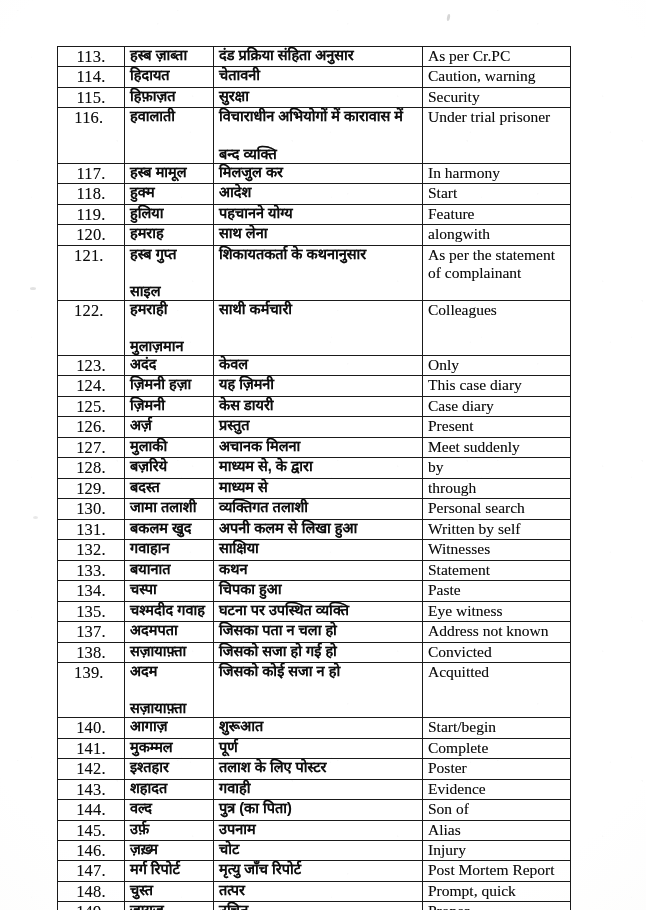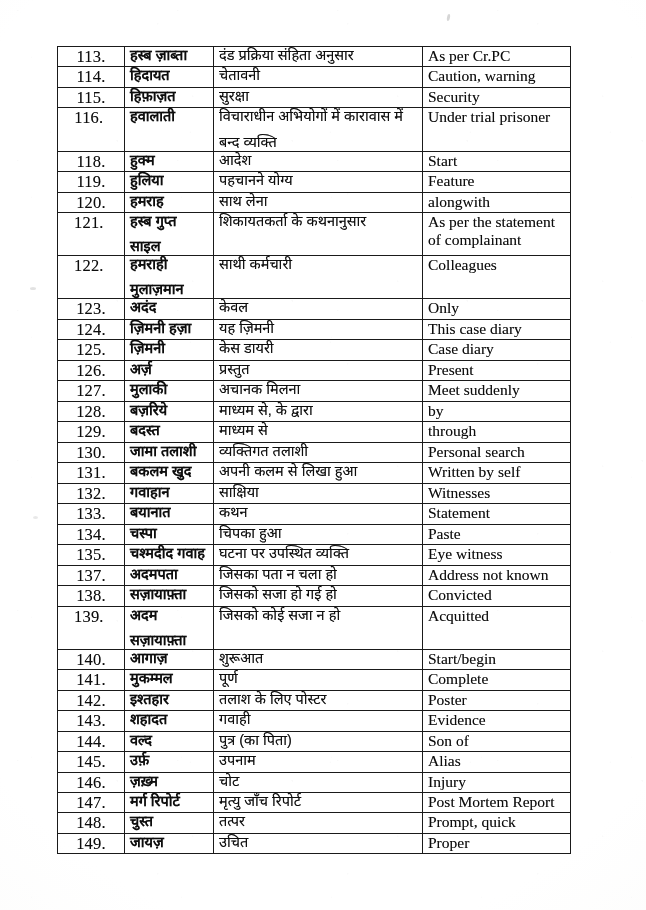--- a/index.html
+++ b/index.html
@@ -78,31 +78,31 @@
     font-family: "Liberation Serif", "DejaVu Serif", serif;
     padding-top: 2px;
     letter-spacing: .2px;
   }
   .cell-term, .cell-hindi {
     font-family: "Liberation Sans", "DejaVu Sans", sans-serif;
     font-size: 14.5px;
     padding-top: 3px;
     font-weight: 600;
   }
-  .cell-hindi { font-weight: 400; }
+  .cell-hindi { font-weight: 700; }
   .cell-eng {
     font-size: 15.5px;
     padding-top: 2px;
     padding-left: 6px;
     font-family: Liberation Serif, serif;
   }
   .cell-term .line2,
   .cell-hindi .line2 {
     display: block;
-    margin-top: 8px;
+    margin-top: 20px;
   }
   .cell-eng .line2 { display: block; }
 
   
   tr.tall td { padding-bottom: 3px; }
 </style>
 </head>
 <body>
 
 <div id="page-surface"></div>
@@ -137,20 +137,26 @@
         <td class="cell-hindi"><span>सुरक्षा</span></td>
         <td class="cell-eng"><span>Security</span></td>
       </tr>
       <tr class="tall">
         <td class="cell-sno"><span>116.</span><span class="line2">&nbsp;</span></td>
         <td class="cell-term"><span>हवालाती</span><span class="line2">&nbsp;</span></td>
         <td class="cell-hindi"><span>विचाराधीन अभियोगों में कारावास में</span><span class="line2">बन्द व्यक्ति</span></td>
         <td class="cell-eng"><span>Under trial prisoner</span><span class="line2">&nbsp;</span></td>
       </tr>
       <tr>
+        <td class="cell-sno"><span>117.</span></td>
+        <td class="cell-term"><span>हस्ब मामूल</span></td>
+        <td class="cell-hindi"><span>मिलजुल कर</span></td>
+        <td class="cell-eng"><span>In harmony</span></td>
+      </tr>
+      <tr>
         <td class="cell-sno"><span>118.</span></td>
         <td class="cell-term"><span>हुक्म</span></td>
         <td class="cell-hindi"><span>आदेश</span></td>
         <td class="cell-eng"><span>Start</span></td>
       </tr>
       <tr>
         <td class="cell-sno"><span>119.</span></td>
         <td class="cell-term"><span>हुलिया</span></td>
         <td class="cell-hindi"><span>पहचानने योग्य</span></td>
         <td class="cell-eng"><span>Feature</span></td>

